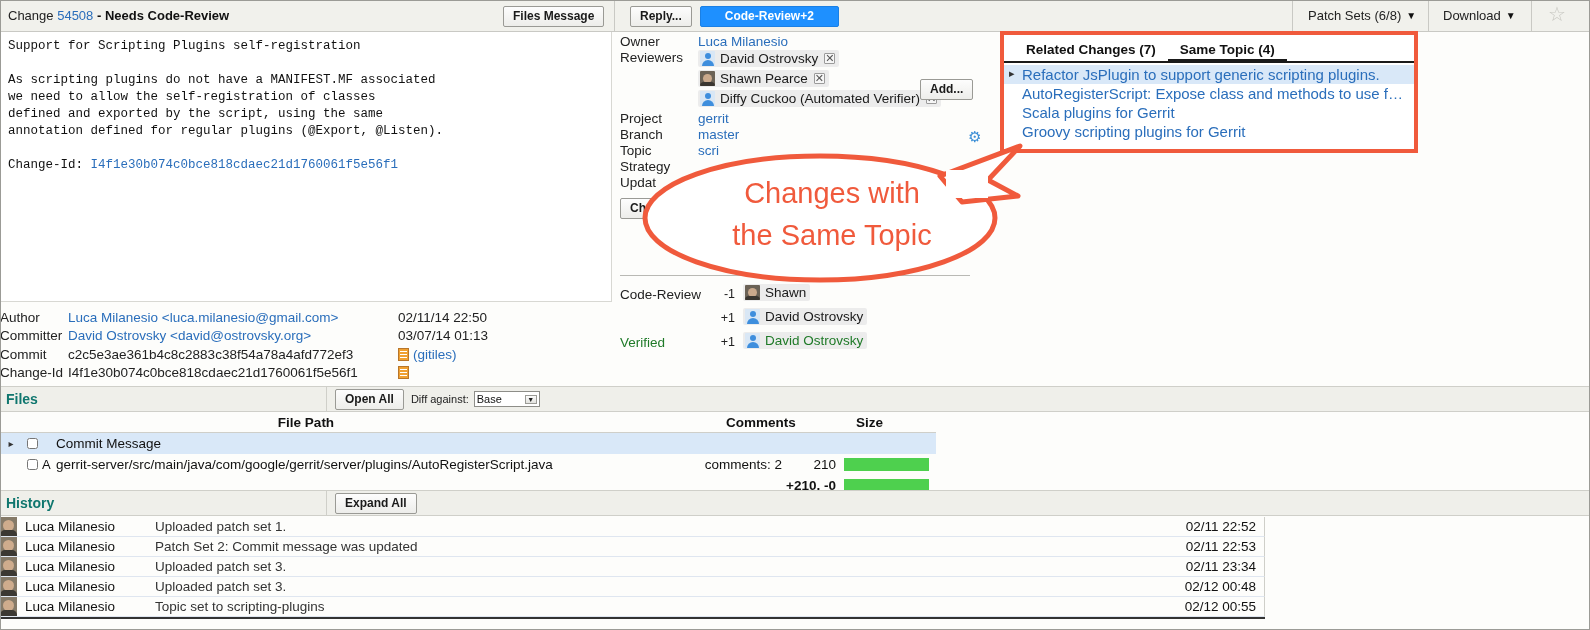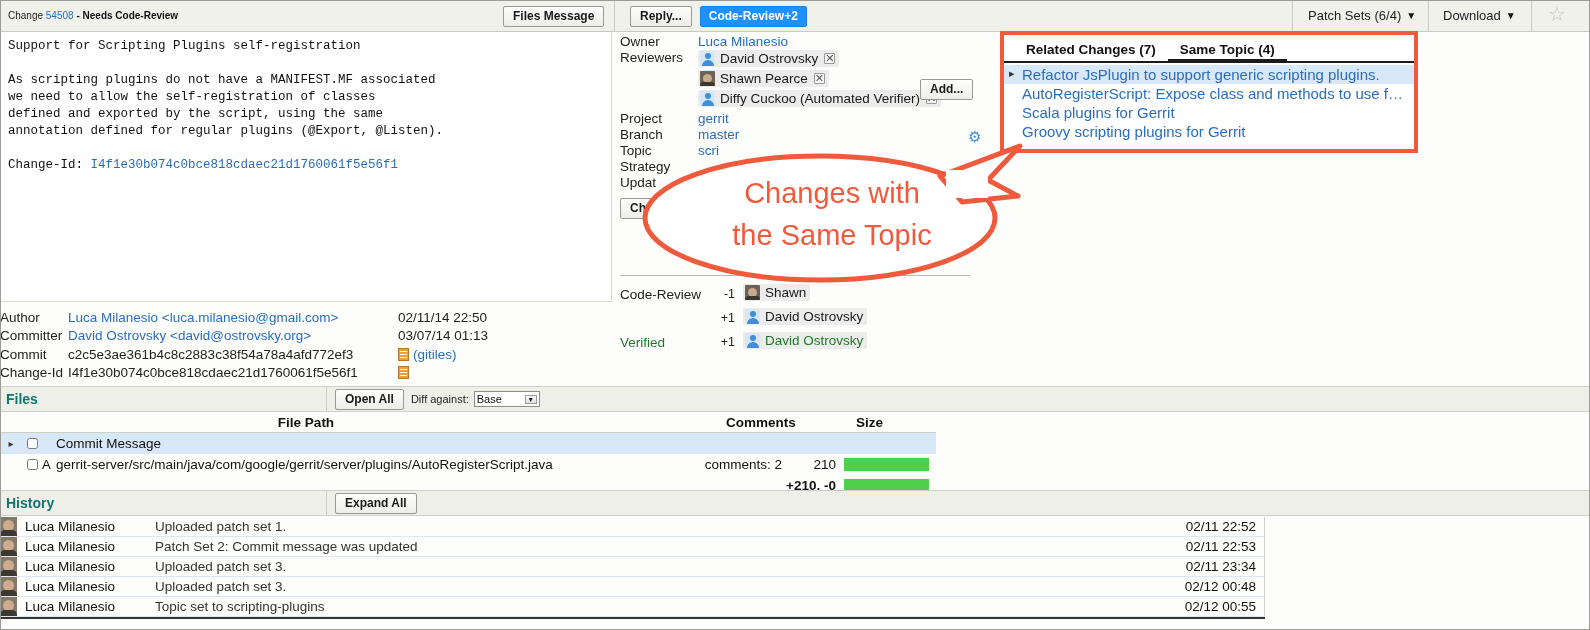--- a/index.html
+++ b/index.html
@@ -13,21 +13,21 @@
   #root { position: relative; width: 1590px; height: 630px; background: #fdfdfb; }
 
   
   .topbar {
     position: absolute; left: 0; top: 0; width: 1590px; height: 32px;
     background: #f1f1ec;
     border-bottom: 1px solid #c9c9c4;
     display: flex; align-items: center;
   }
   .topbar .chg-title {
-    margin-left: 8px; font-size: 10px; color: #222; white-space: nowrap;
+    margin-left: 8px; font-size: 13px; color: #222; white-space: nowrap;
   }
   .chg-title .num { color: #2a6ebb; }
   .chg-title .status { font-weight: bold; color: #111; }
   .chg-title .dash { color: #111; font-weight: bold; }
 
   .btn {
     font-family: "Liberation Sans", sans-serif;
     font-size: 12px; font-weight: bold; color: #1a1a1a;
     background: linear-gradient(#fdfdfd, #ededea);
     border: 1px solid #9a9a95;
@@ -39,21 +39,21 @@
   }
   .topbar-sep {
     width: 1px; height: 32px; background: #c9c9c4;
   }
 
   .btn-blue {
     font-size: 12px; font-weight: bold; color: #fff;
     background: #1e90ff;
     border: 1px solid #1b80e4;
     border-radius: 2px;
-    padding: 2px 8px 3px;
+    padding: 2px 24px 3px;
     line-height: 14px;
     white-space: nowrap;
     margin-left: 8px;
   }
   .drop-label {
     font-size: 13px; color: #222; white-space: nowrap;
   }
   .caret { font-size: 10px; margin-left: 5px; color: #111; }
   .star {
     color: #c8c8c2; font-size: 20px; line-height: 20px;
@@ -259,21 +259,21 @@
     <div style="position:absolute;left:503px;top:6px;">
       <button class="btn">Files Message</button>
     </div>
     <div class="topbar-sep" style="position:absolute;left:614px;top:0;"></div>
     <div style="position:absolute;left:630px;top:6px;display:flex;align-items:center;">
       <button class="btn">Reply...</button>
       <span class="btn-blue">Code-Review+2</span>
     </div>
     <div class="topbar-sep" style="position:absolute;left:1292px;top:0;"></div>
     <div style="position:absolute;left:1308px;top:8px;display:flex;align-items:center;">
-      <span class="drop-label">Patch Sets (6/4)</span>
+      <span class="drop-label">Patch Sets (6/8)</span>
       <span class="caret">▼</span>
     </div>
     <div class="topbar-sep" style="position:absolute;left:1428px;top:0;"></div>
     <div style="position:absolute;left:1443px;top:8px;display:flex;align-items:center;">
       <span class="drop-label">Download</span>
       <span class="caret">▼</span>
     </div>
     <div class="topbar-sep" style="position:absolute;left:1531px;top:0;"></div>
     <div style="position:absolute;left:1548px;top:4px;">
       <span class="star">☆</span>

